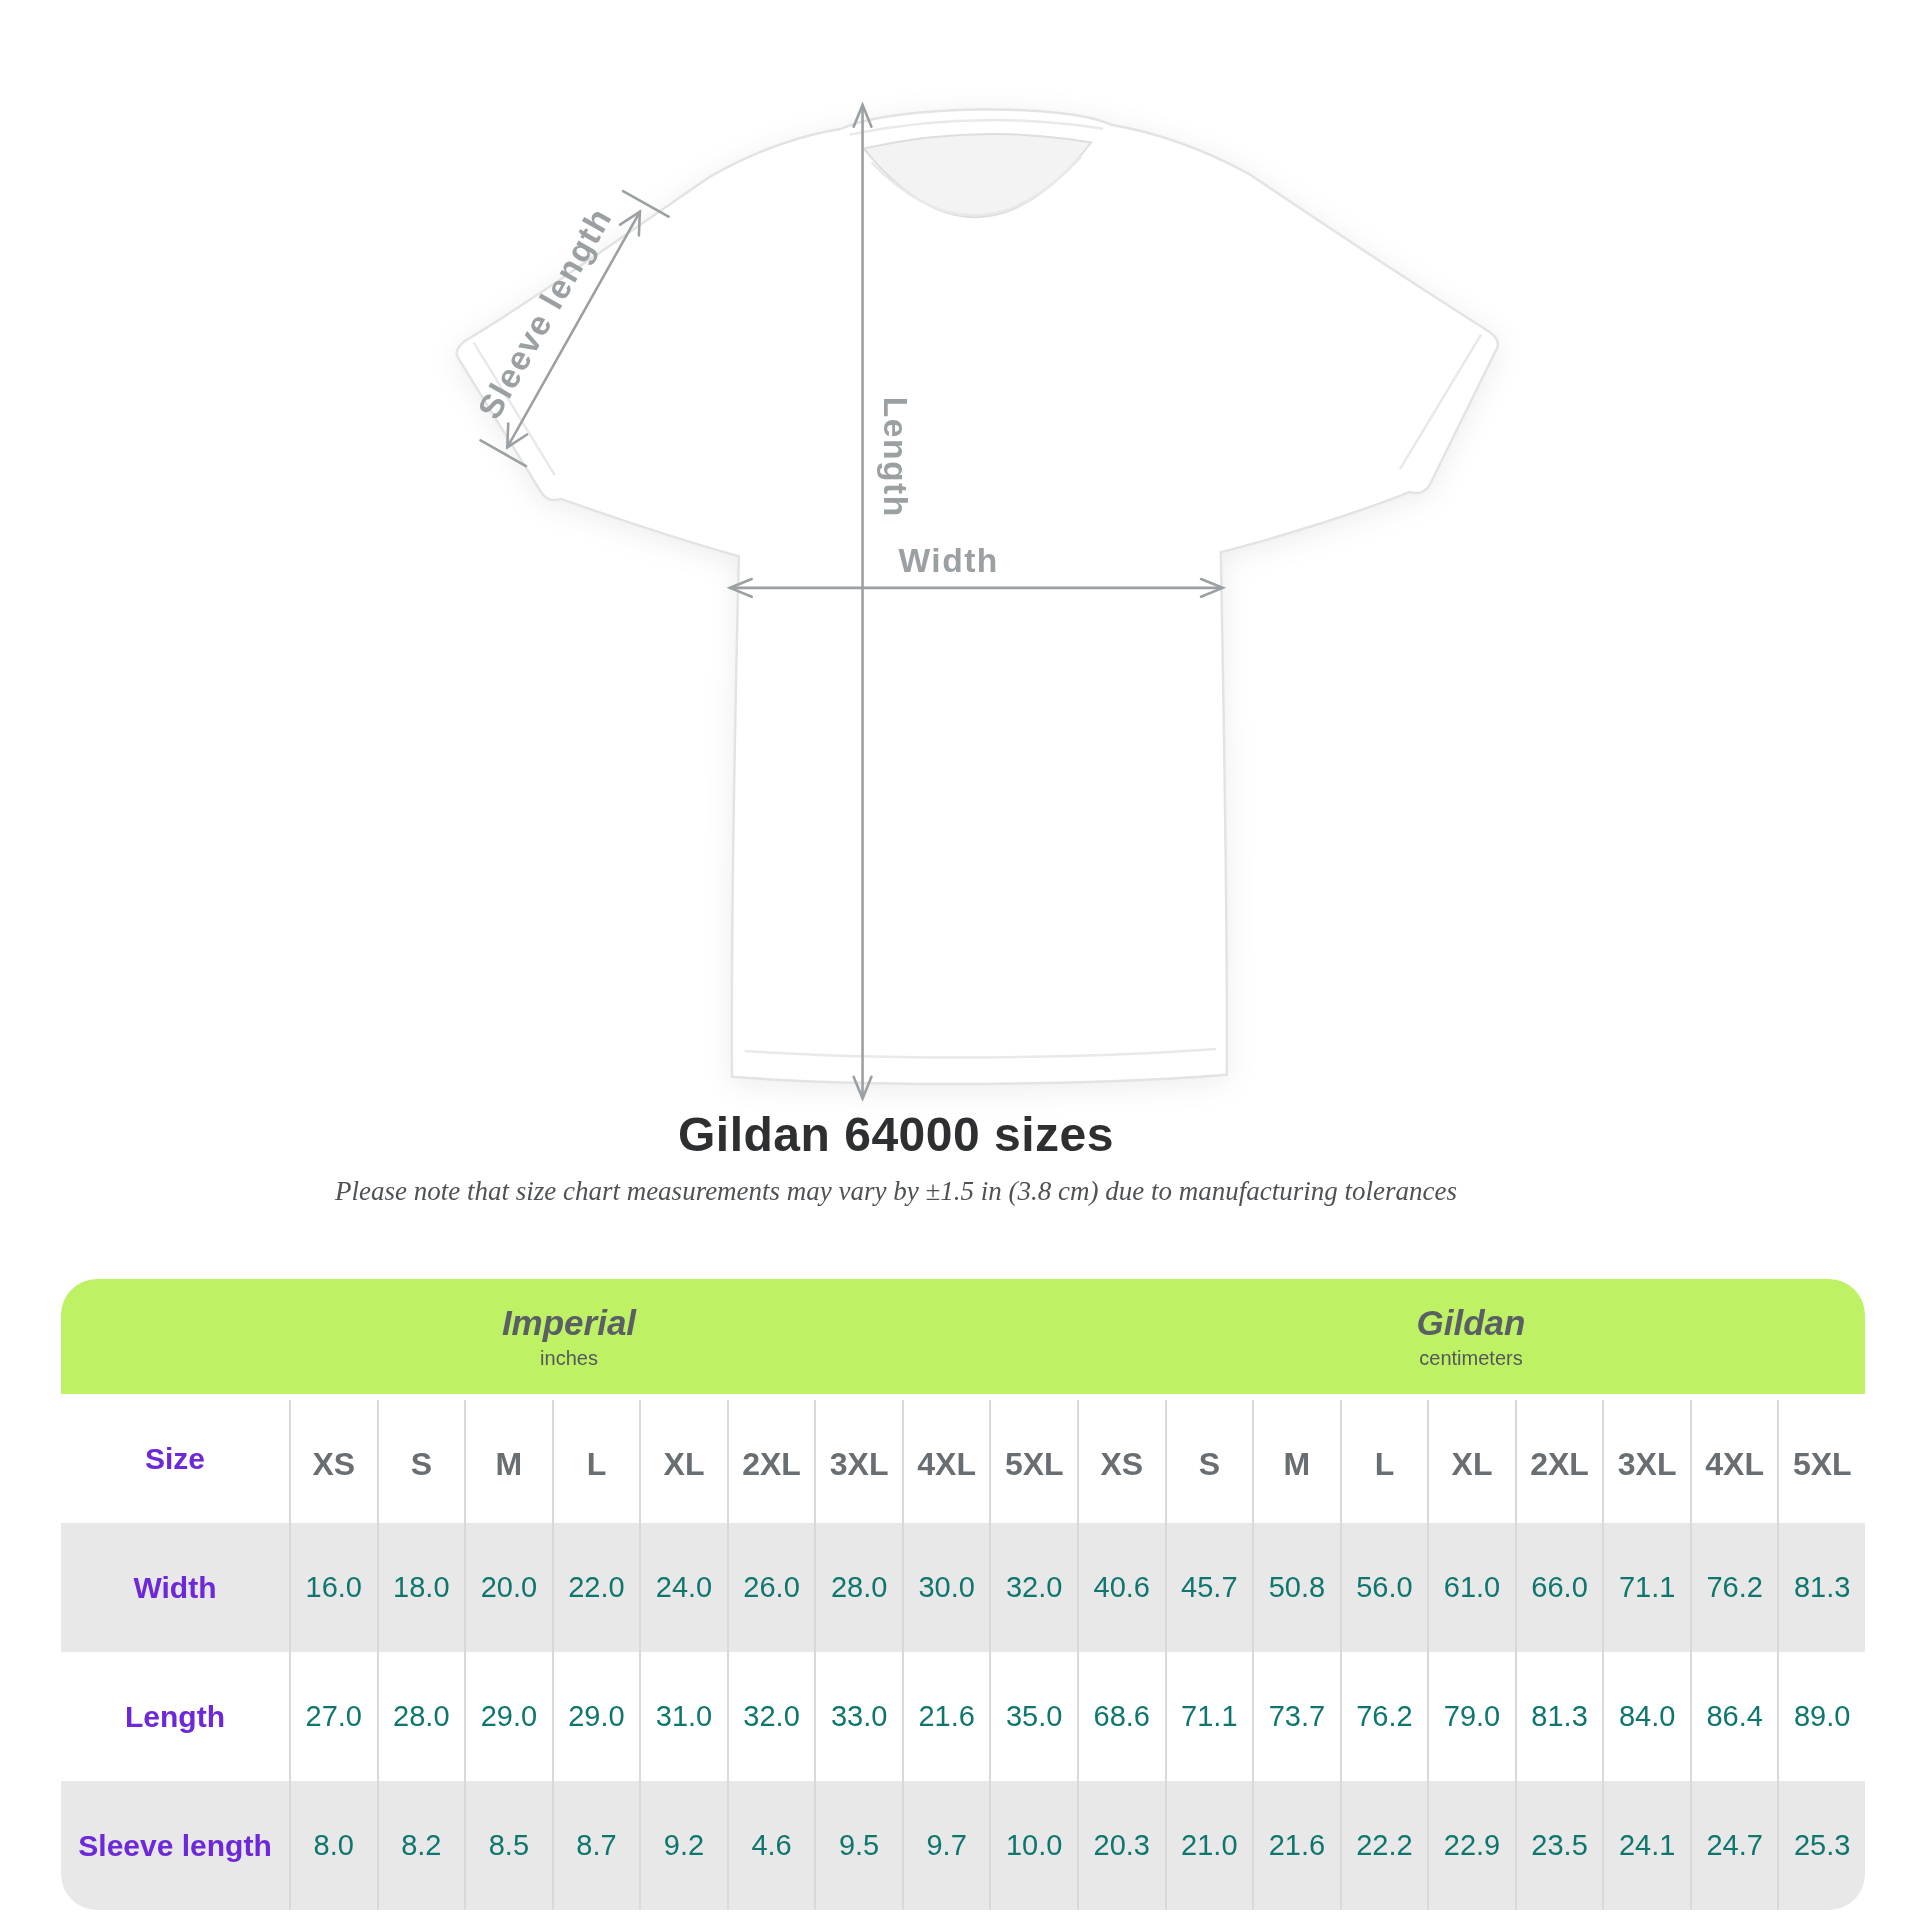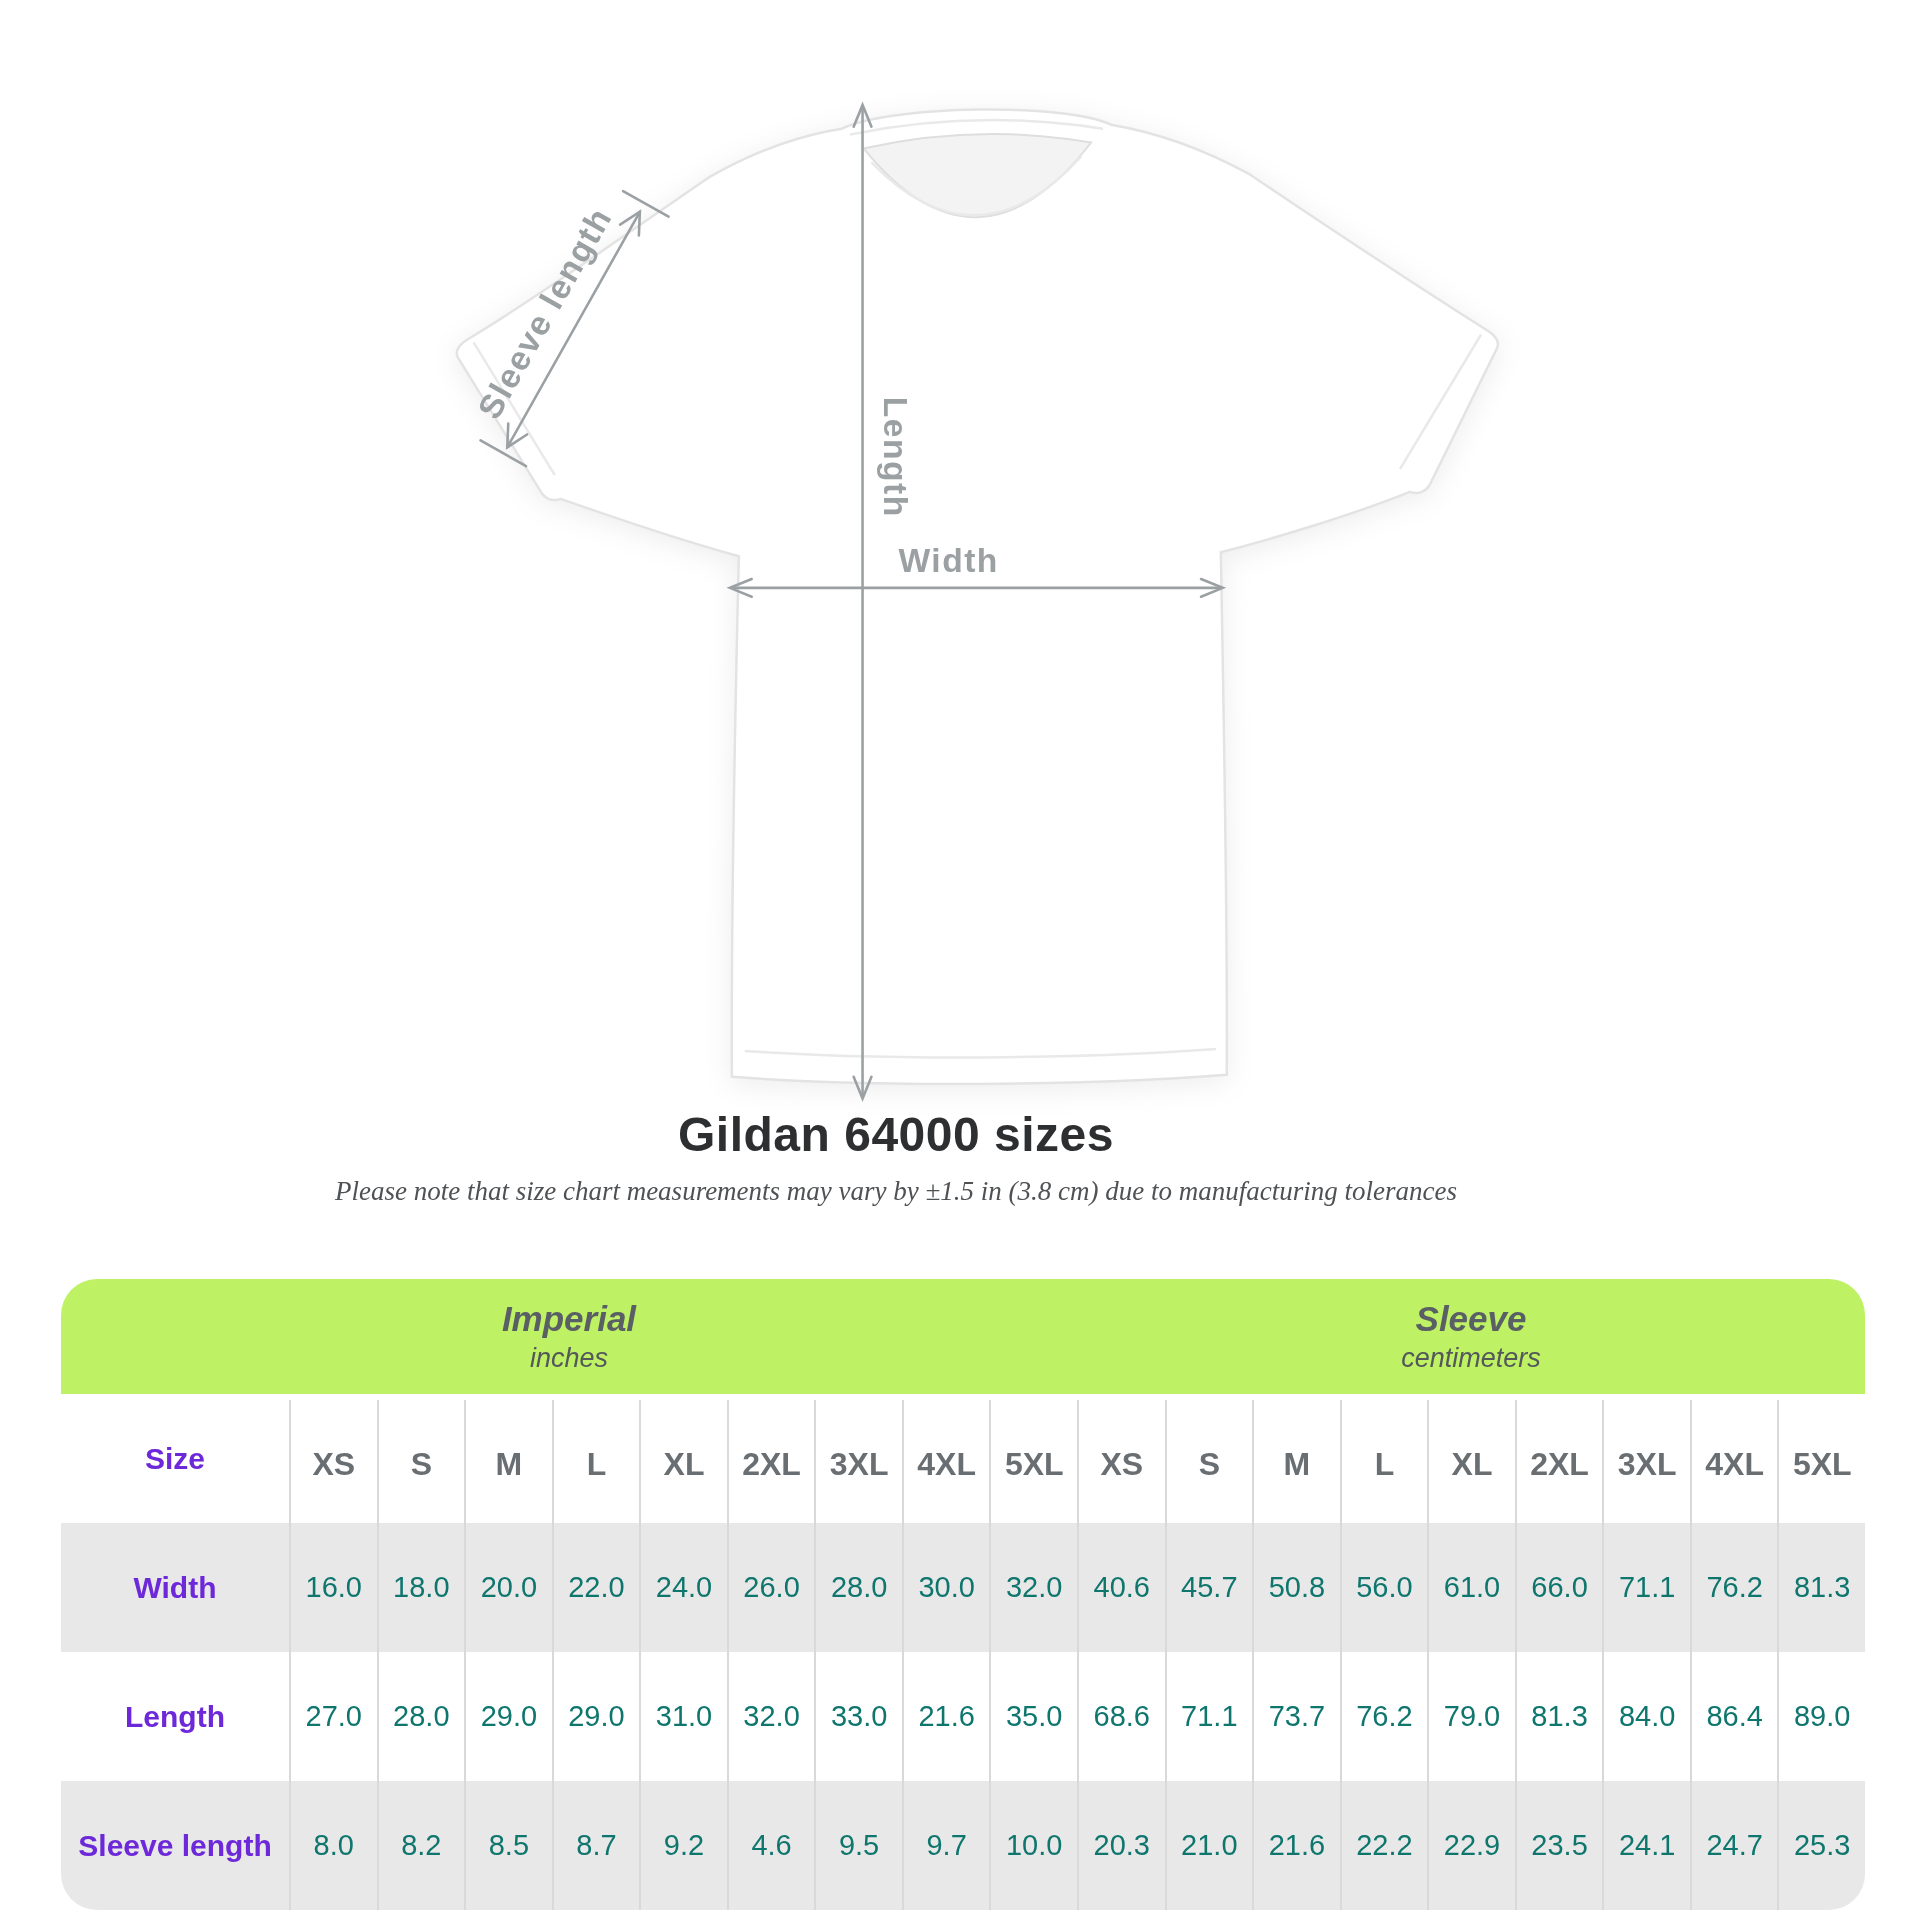--- a/index.html
+++ b/index.html
@@ -28,21 +28,21 @@
   .size-table {
     position:absolute; left:61px; top:1279px; width:1804px;
     border-radius:36px; overflow:hidden; background:#ffffff;
   }
   .thead {
     display:grid; grid-template-columns:1016px 788px;
     height:115px; background:#bef264;
   }
   .unit-group { display:flex; flex-direction:column; align-items:center; justify-content:center; gap:4px; }
   .unit-title { font-size:35px; font-weight:bold; font-style:italic; color:#595f64; }
-  .unit-sub { font-size:27px; font-style:italic; color:#54585b; }
+  .unit-sub { font-size:20px; color:#54585b; }
   .trow {
     display:grid; grid-template-columns:228px repeat(18, 1fr);
     height:129px; background:#ffffff;
   }
   .trow:nth-child(even) { background:#e8e8e8; }
   .cell {
     display:flex; align-items:center; justify-content:center;
     height:100%; text-align:center;
   }
   .cell + .cell { border-left:2px solid #d9d9d9; }
@@ -118,21 +118,21 @@
     <div class="page-subtitle">Please note that size chart measurements may vary by ±1.5 in (3.8 cm) due to manufacturing tolerances</div>
   </div>
 
   <div class="size-table">
     <div class="thead">
       <div class="unit-group">
         <div class="unit-title">Imperial</div>
         <div class="unit-sub">inches</div>
       </div>
       <div class="unit-group">
-        <div class="unit-title">Sleeve</div>
+        <div class="unit-title">Gildan</div>
         <div class="unit-sub">centimeters</div>
       </div>
     </div>
     <div id="table-rows">
         <div class="trow">
           <div class="cell label-cell">Size</div>
           <div class="cell size-cell">XS</div>
           <div class="cell size-cell">S</div>
           <div class="cell size-cell">M</div>
           <div class="cell size-cell">L</div>

